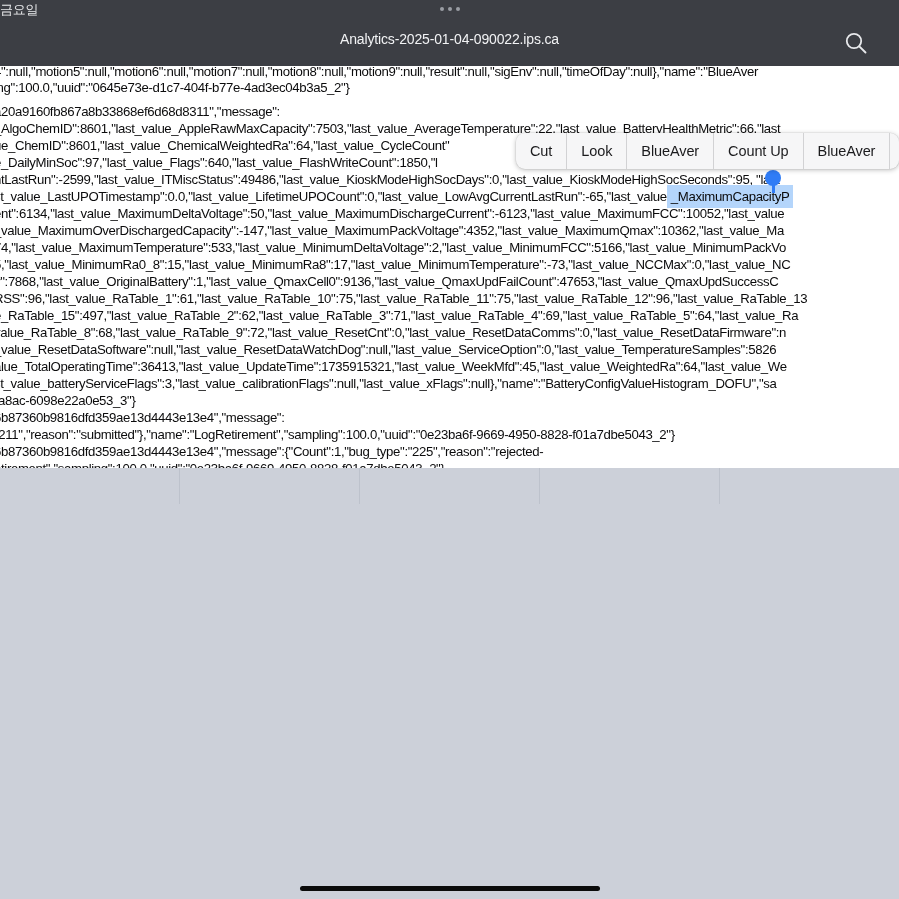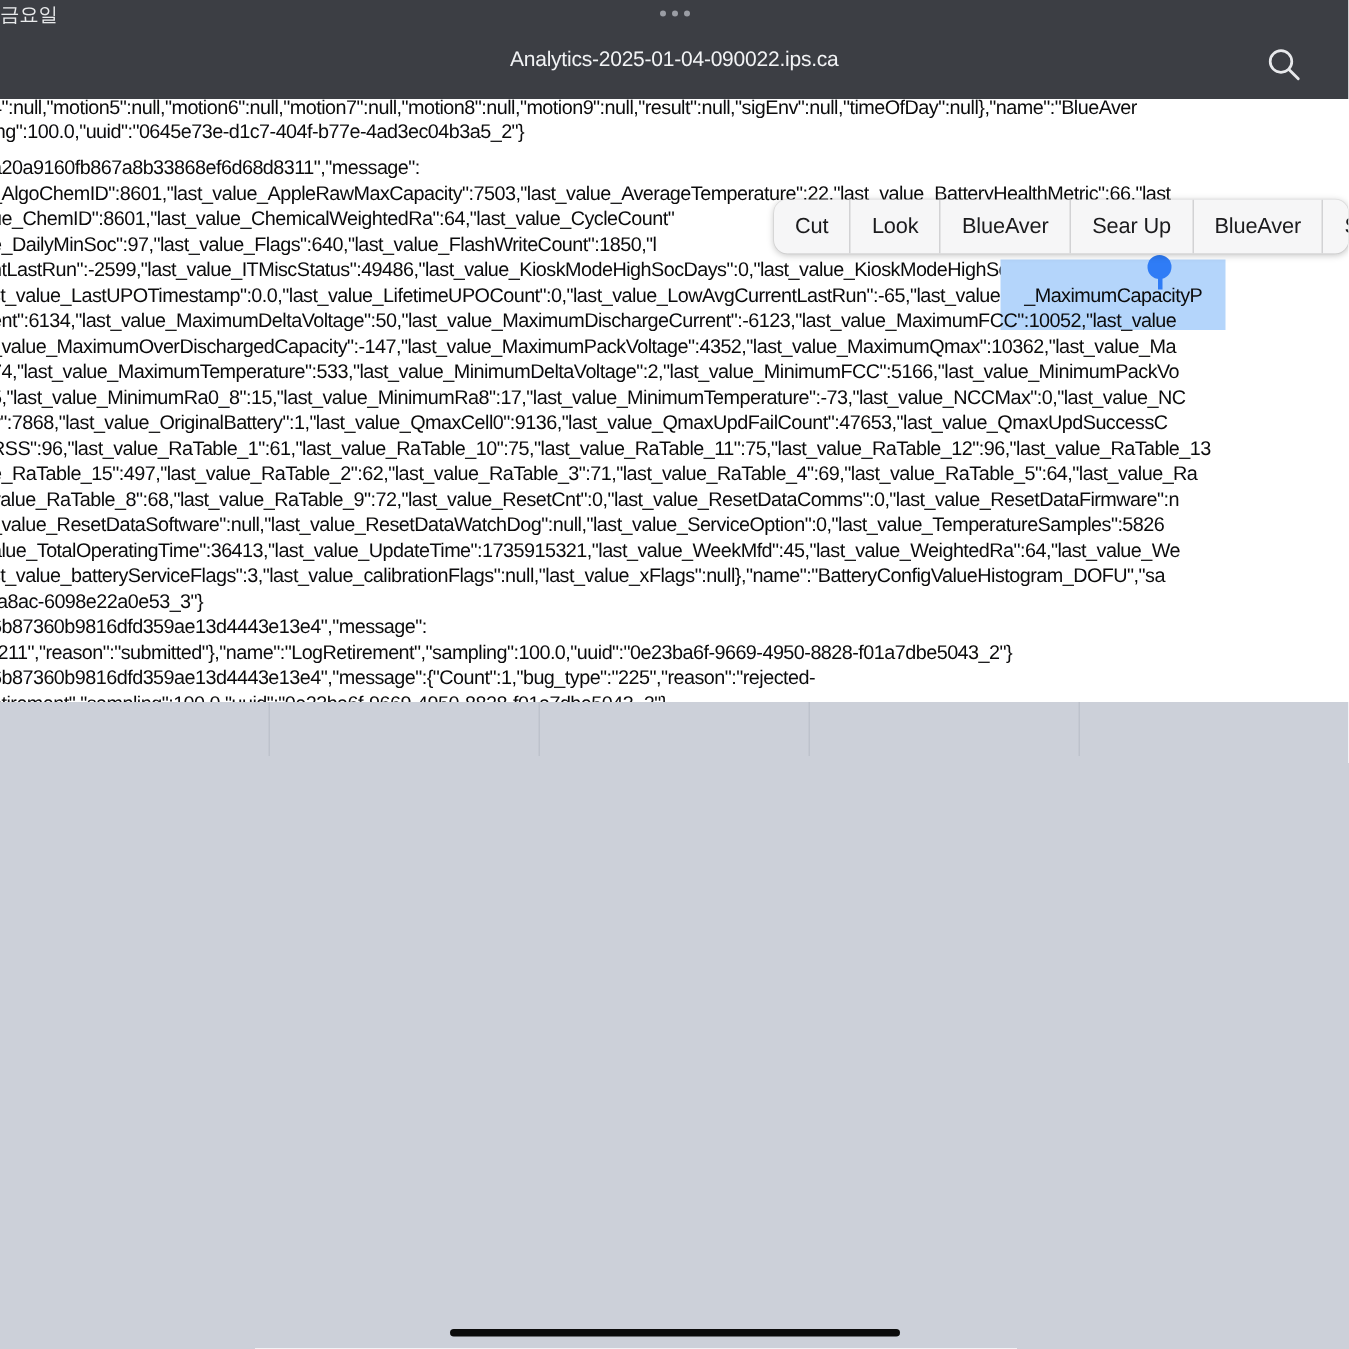--- a/index.html
+++ b/index.html
@@ -61,21 +61,21 @@
     font-family: "Liberation Sans", sans-serif;
     font-size: 13.2px;
     line-height: 16px;
     color: #0b0b0c;
     letter-spacing: -0.35px;
   }
 
   mark.sel {
     background: #b4d5fb;
     color: #0b0b0c;
-    padding: 16px;
+    padding: 4px;
   }
 
   
   .sel-handle {
     position: absolute;
     width: 16px; height: 16px;
     border-radius: 50%;
     background: #2f7cf6;
     z-index: 6;
   }
@@ -187,21 +187,21 @@
     <div class="log-line" style="top:378px">6b87360b9816dfd359ae13d4443e13e4","message":{"Count":1,"bug_type":"225","reason":"rejected-</div>
     <div class="log-line" style="top:395px">etirement","sampling":100.0,"uuid":"0e23ba6f-9669-4950-8828-f01a7dbe5043_2"}</div>
 
     <div class="sel-handle" style="left:765px; top:104px;"></div>
   </div>
 
   <div class="edit-menu">
     <div class="mi">Cut</div>
     <div class="mi">Look</div>
     <div class="mi">BlueAver</div>
-    <div class="mi">Sear Up</div>
+    <div class="mi">Count Up</div>
     <div class="mi">BlueAver</div>
     <div class="mi">Sear</div>
   </div>
 
   <div class="keyboard">
 
     <div class="kbd-predict">
       <div class="slot"></div>
       <div class="slot"></div>
       <div class="slot"></div>

